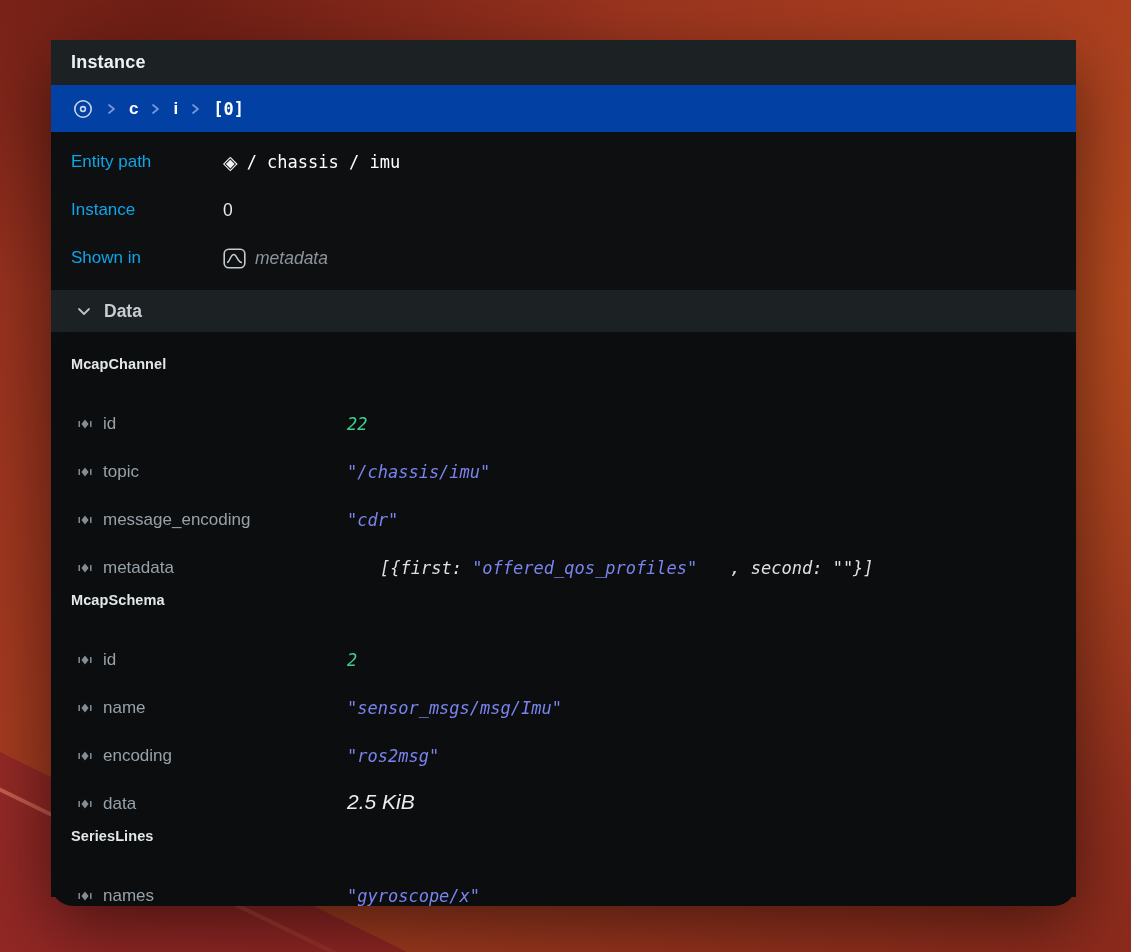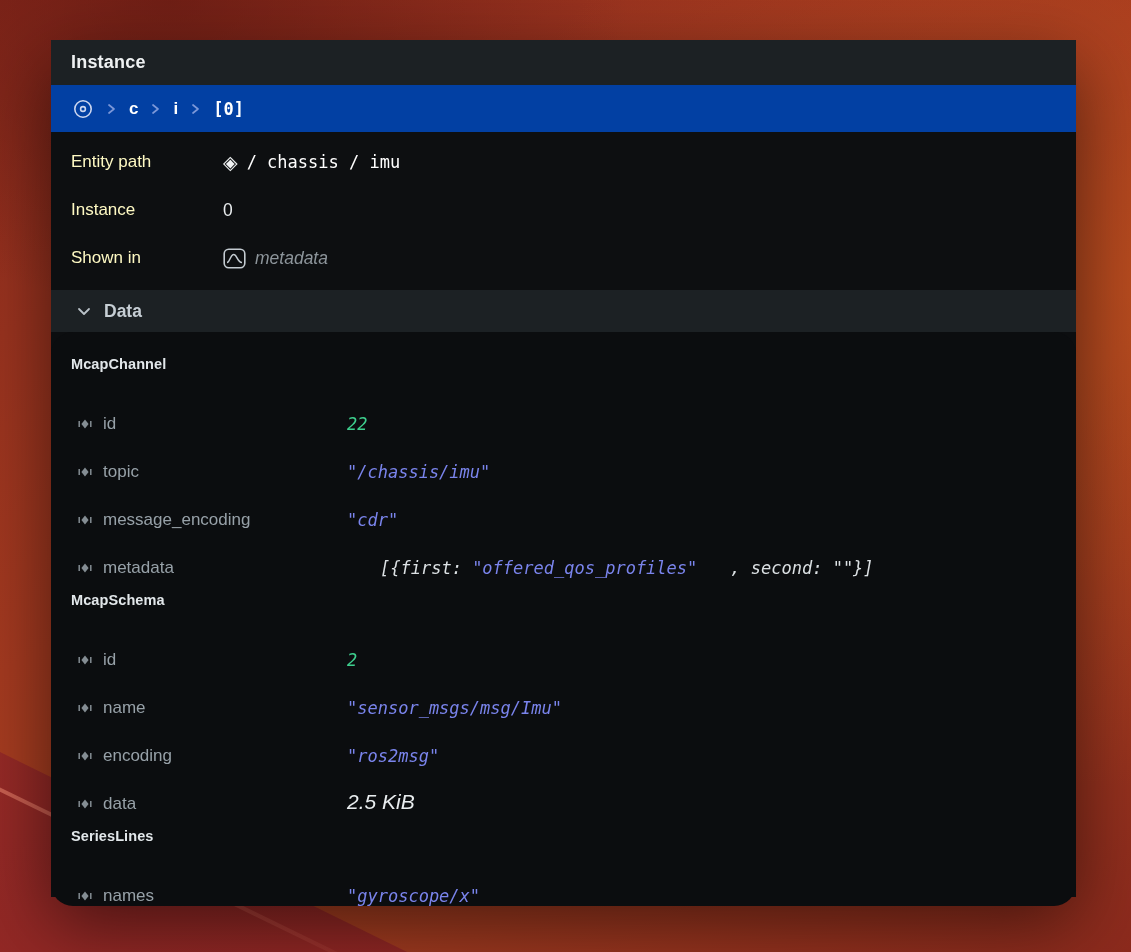--- a/index.html
+++ b/index.html
@@ -40,21 +40,21 @@
   .breadcrumb-bar {
     height:47px; background:#0240a3; display:flex; align-items:center;
     padding-left:21px; gap:13px;
   }
   .crumb { font-size:17px; font-weight:700; color:#ffffff; cursor:default; }
   .crumb.mono { font-family:"DejaVu Sans Mono", monospace; font-weight:600; font-size:17px; }
   .crumb-sep { display:flex; align-items:center; }
 
   .info-section { background:#0d0f11; padding:6px 0 8px 0; }
   .info-row { position:relative; height:48px; display:flex; align-items:center; padding-left:20px; }
-  .info-label { font-size:17px; color:#fef9c3; }
+  .info-label { font-size:17px; color:#0ea5e9; }
   .info-value { position:absolute; left:172px; display:flex; align-items:center; gap:9px; }
   .info-value .mono-text { font-family:"DejaVu Sans Mono", monospace; font-size:17px; color:#ffffff; }
   .info-value .plain-text { font-size:17.5px; color:#e9edef; }
   .info-value .italic-text { font-size:17.5px; font-style:italic; color:#8d959b; }
   .entity-glyph { font-size:19px; color:#f0f3f4; line-height:1; font-family:"DejaVu Sans", sans-serif; }
 
   .data-header {
     height:42px; background:#1c2124; display:flex; align-items:center;
     padding-left:26px; gap:13px; cursor:default;
   }

